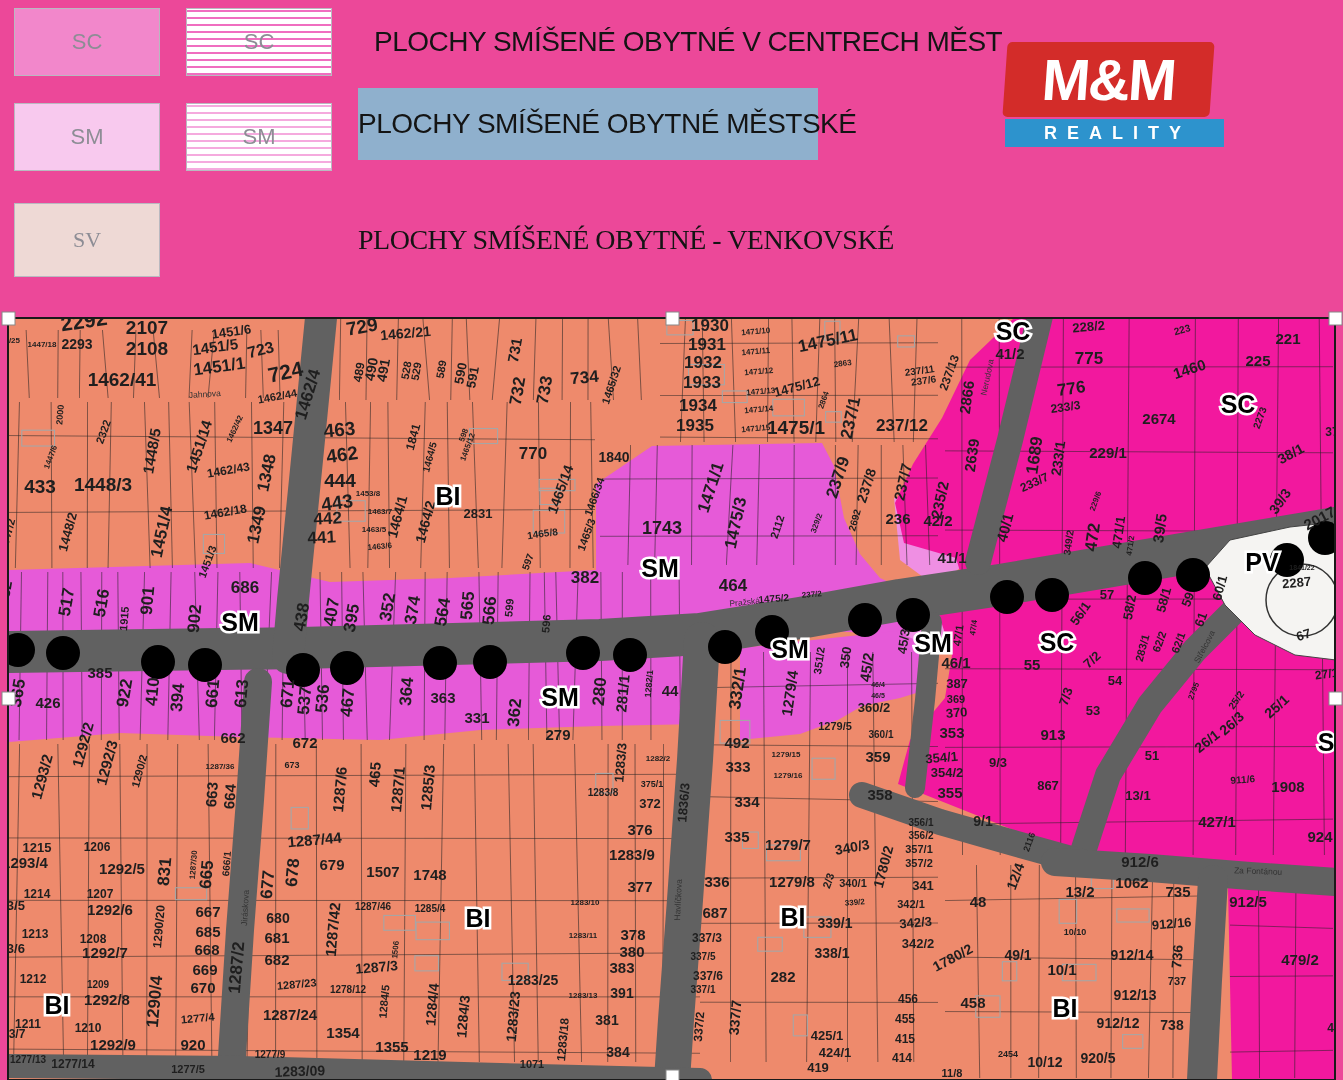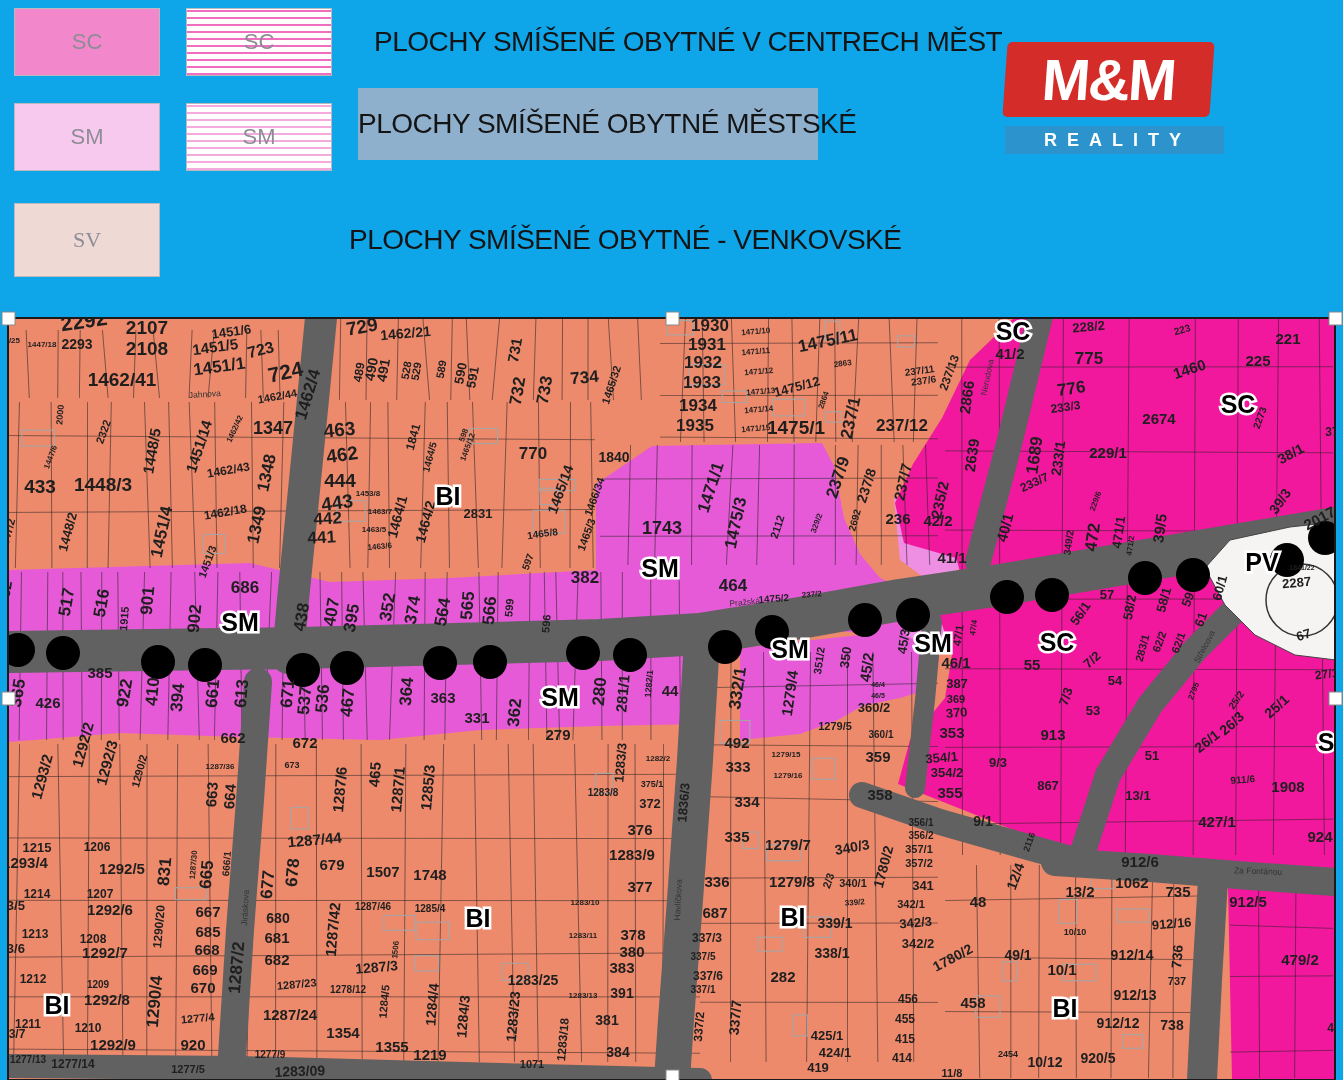--- a/index.html
+++ b/index.html
@@ -1,30 +1,30 @@
 <!DOCTYPE html>
 <html><head>
 <meta charset="utf-8">
 <style>
   html,body{margin:0;padding:0;background:#fff;}
-  .page{position:relative;width:1343px;height:1080px;background:#0ea5e9;overflow:hidden;
+  .page{position:relative;width:1343px;height:1080px;background:#ec4899;overflow:hidden;
         font-family:"Liberation Sans",sans-serif;}
   
   .sw{position:absolute;display:flex;align-items:center;justify-content:center;
       border:1px solid #b9b9c0;box-sizing:border-box;color:#8d8d95;font-size:22px;}
   .ltext{position:absolute;display:flex;align-items:center;color:#141414;font-size:28px;
          letter-spacing:-0.5px;white-space:nowrap;}
   .hlbar{position:absolute;display:flex;align-items:center;}
   
   .logo-top{position:absolute;left:1005px;top:42px;width:207px;height:75px;border-radius:5px;
             display:flex;align-items:center;justify-content:center;color:#fff;font-weight:bold;
             font-size:58px;transform:skewX(-4deg);letter-spacing:-2px;}
   .logo-bottom{position:absolute;left:1005px;top:119px;width:219px;height:28px;
             display:flex;align-items:center;justify-content:center;color:#fff;font-weight:bold;
-            font-size:18px;letter-spacing:10px;padding-left:6px;box-sizing:border-box;margin-top:7px;}
+            font-size:18px;letter-spacing:10px;padding-left:6px;box-sizing:border-box;}
   #map-svg{position:absolute;left:0;top:0;}
   text{font-family:"Liberation Sans",sans-serif;}
   .plbl{font-weight:bold;fill:#1f1f1f;}
   .zlbl{font-weight:bold;fill:#000;stroke:#fff;stroke-width:5px;paint-order:stroke;font-size:25px;}
   .slbl{fill:#333;font-size:8.5px;}
 </style>
 </head>
 <body>
 
 <div class="page">
@@ -44,21 +44,21 @@
     <div class="sw" id="sw1h" style="left: 186px; top: 103px; width: 146px; height: 68px; background: repeating-linear-gradient(0deg, rgb(245, 170, 222) 0px, rgb(245, 170, 222) 2px, rgb(255, 255, 255) 2px, rgb(255, 255, 255) 7px), repeating-linear-gradient(90deg, rgb(245, 170, 222) 0px, rgb(245, 170, 222) 2px, rgb(255, 255, 255) 2px, rgb(255, 255, 255) 7px);">
       <span>SM</span>
     </div>
     <div class="hlbar" id="hlbar" style="left: 358px; top: 88px; width: 460px; height: 72px; background: rgb(143, 176, 205);">
       <div class="ltext" style="position:static;height:72px;">PLOCHY SMÍŠENÉ OBYTNÉ MĚSTSKÉ</div>
     </div>
 
     <div class="sw" id="sw2s" style="left: 14px; top: 203px; width: 146px; height: 74px; background: rgb(238, 217, 213); font-family: Liberation Serif, serif;">
       <span>SV</span>
     </div>
-    <div class="ltext" style="left:349px;top:203px;height:74px;">PLOCHY SMÍŠENÉ OBYTNÉ - VENKOVSKÉ</div>
+    <div class="ltext" style="left:358px;top:203px;height:74px;font-family:Liberation Serif, serif;">PLOCHY SMÍŠENÉ OBYTNÉ - VENKOVSKÉ</div>
   </div>
 
   <div>
     <div class="logo-top" id="logoTop" style="background: rgb(211, 44, 41);">M&amp;M</div>
     <div class="logo-bottom" id="logoBottom" style="background: rgb(45, 147, 205);">REALITY</div>
   </div>
 
   <svg id="map-svg" width="1343" height="1080" viewBox="0 0 1343 1080">
     <clipPath id="mapclip">
         <rect x="9" y="319" width="1325" height="760"></rect>

